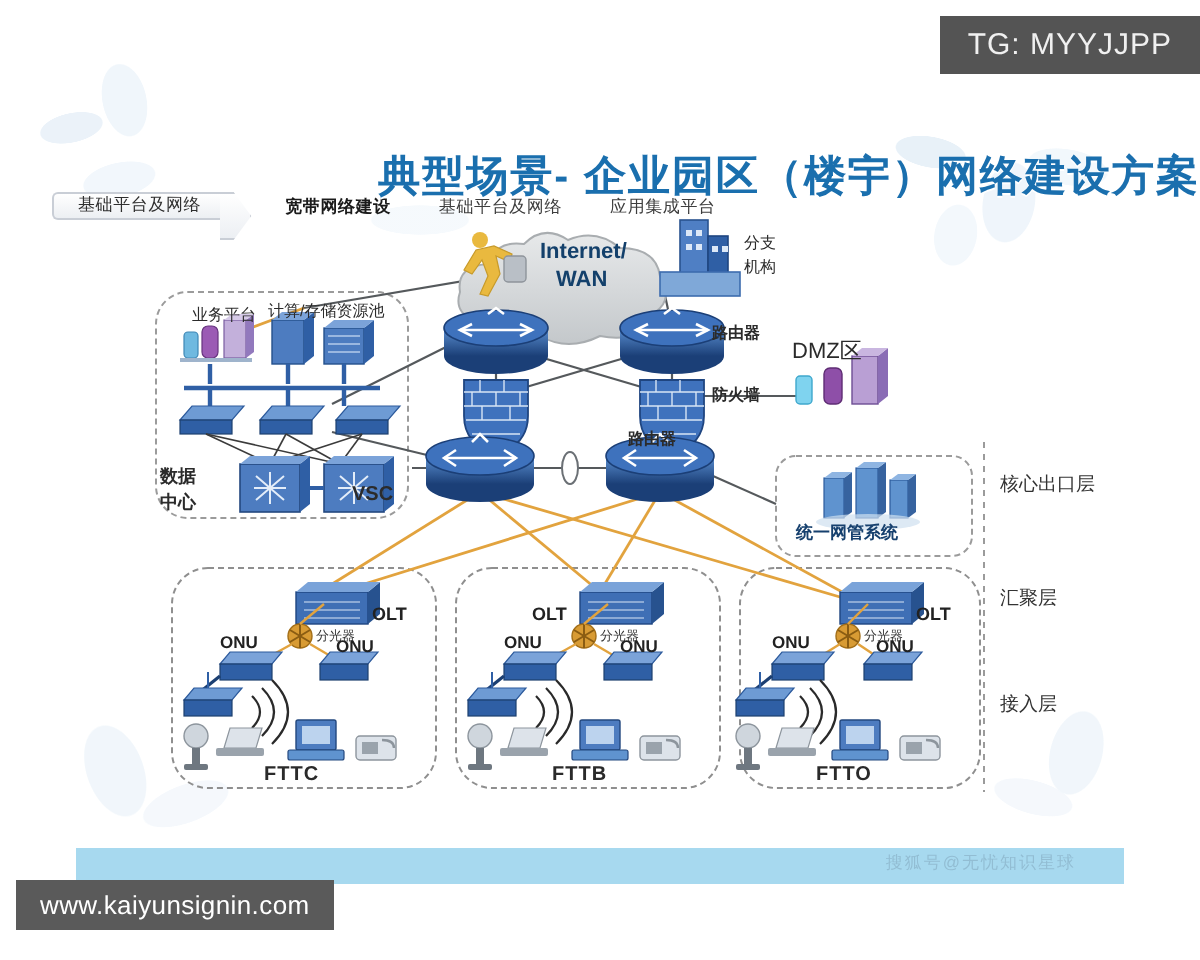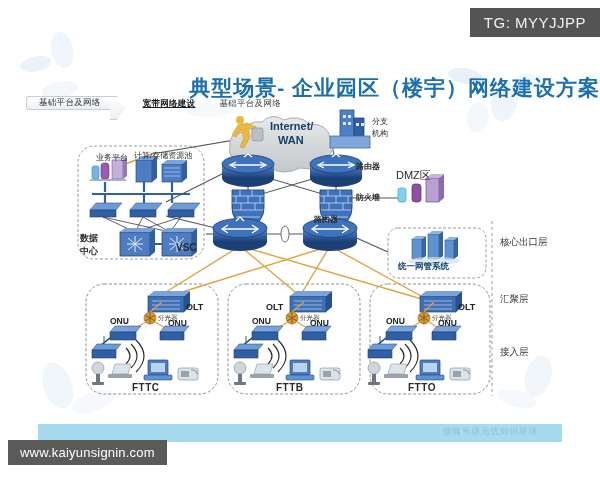--- a/index.html
+++ b/index.html
@@ -48,21 +48,21 @@
     background:linear-gradient(#ffffff,#eceff3);
     border:1px solid #c9ced6;border-right:none;border-radius:3px 0 0 3px;
     position:relative;color:#2f2f2f;padding-right:16px;
   }
   .tab.first:after{
     content:"";position:absolute;right:-9px;top:-1px;width:15px;height:22px;
     background:linear-gradient(#ffffff,#eceff3);
     border:1px solid #c9ced6;border-left:none;
     clip-path:polygon(0 0,45% 0,100% 50%,45% 100%,0 100%);
   }
-  .tab.active{font-weight:bold;color:#1b1b1b;margin-left:14px;text-decoration:underline;}
+  .tab.active{font-weight:bold;color:#1b1b1b;margin-left:14px;}
 
   
   .title{
     position:absolute;left:0;right:0;top:74px;text-align:right;
     font-size:21px;font-weight:bold;color:#1a6fae;letter-spacing:1px;
     text-shadow:0 1px 0 #ffffff;
   }
 
   
   .diagram{position:absolute;left:0;top:106px;width:576px;height:310px;}
@@ -99,20 +99,21 @@
   <div class="floral f3"></div>
   <div class="floral f4"></div>
   <div class="floral f5"></div>
 
   <div class="tgbadge">TG: MYYJJPP</div>
 
   <div class="tabbar">
     <div class="tab first">基础平台及网络</div>
     <div class="tab active">宽带网络建设</div>
     <div class="tab">基础平台及网络</div>
+    <div class="tab">应用集成平台</div>
   </div>
 
   <div class="title">典型场景- 企业园区（楼宇）网络建设方案</div>
 
   <div class="diagram">
     <svg class="dg" viewBox="0 0 600 310">
       <defs>
         <linearGradient id="devg" x1="0" y1="0" x2="0" y2="1">
           <stop offset="0%" stop-color="#5a8ed0"></stop>
             <stop offset="100%" stop-color="#1b3f77"></stop>

